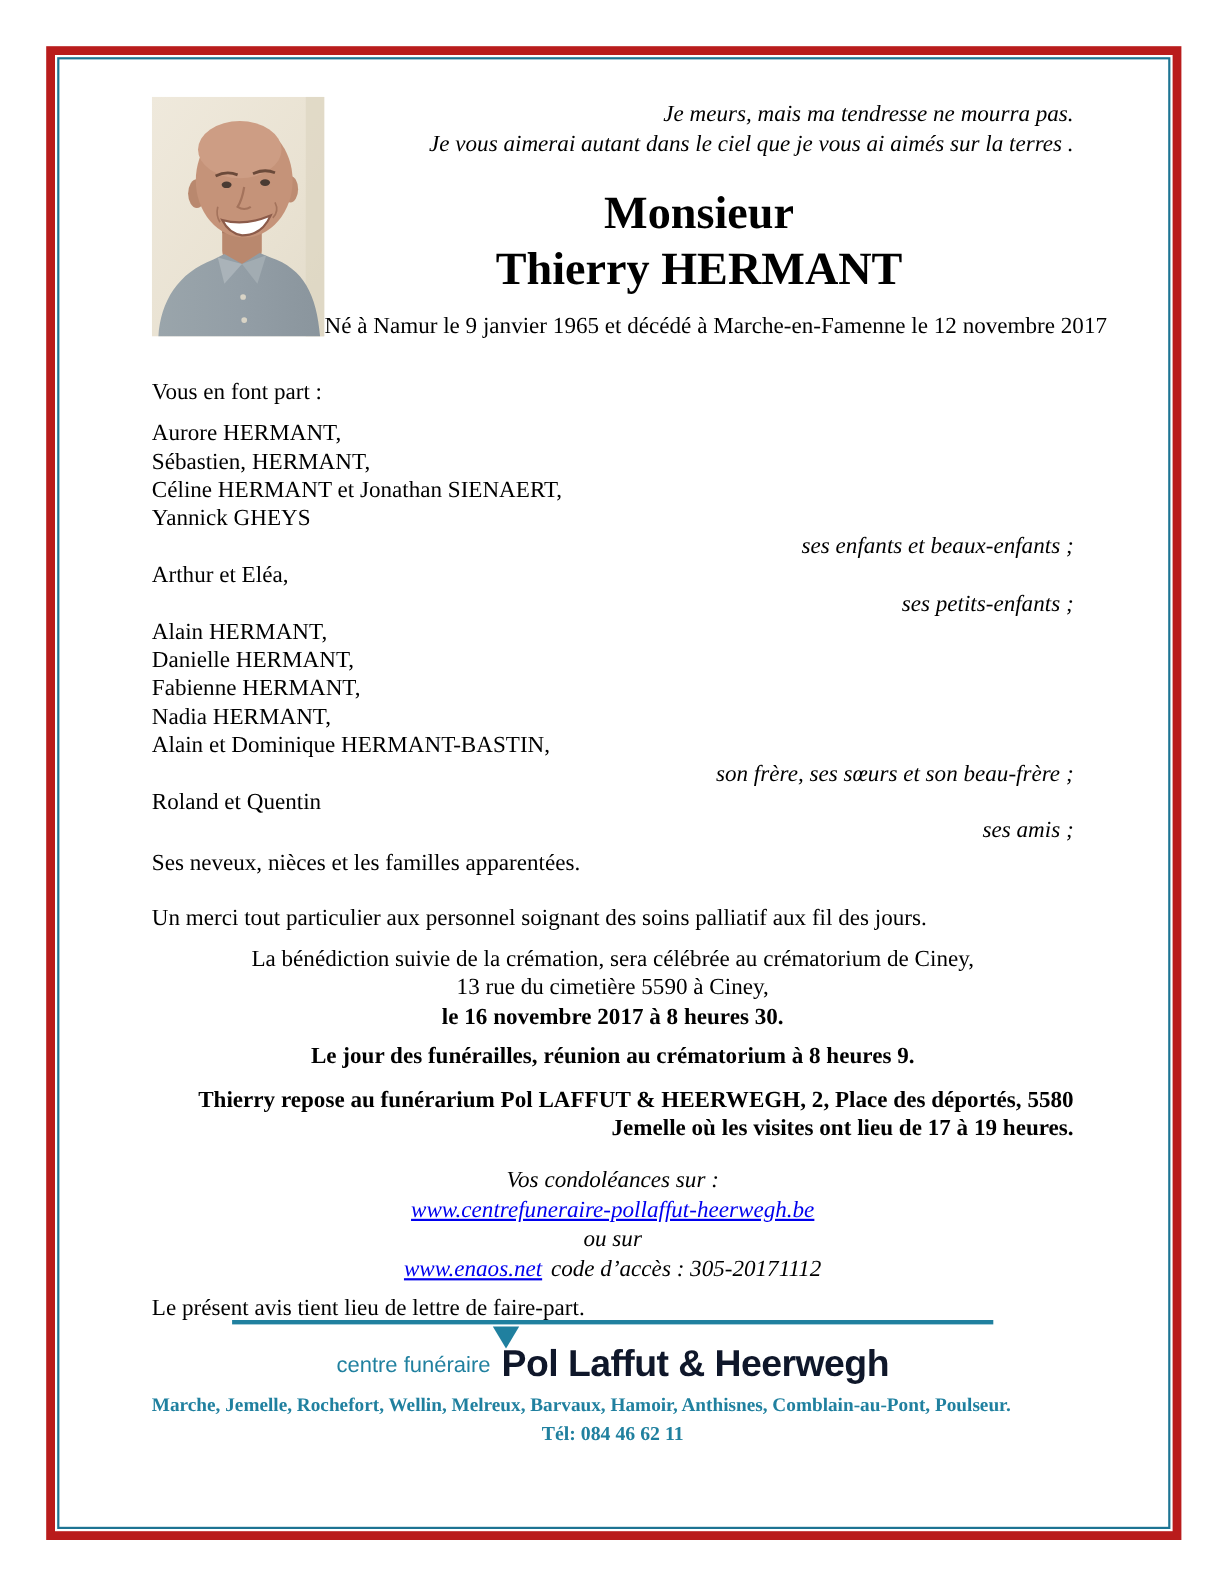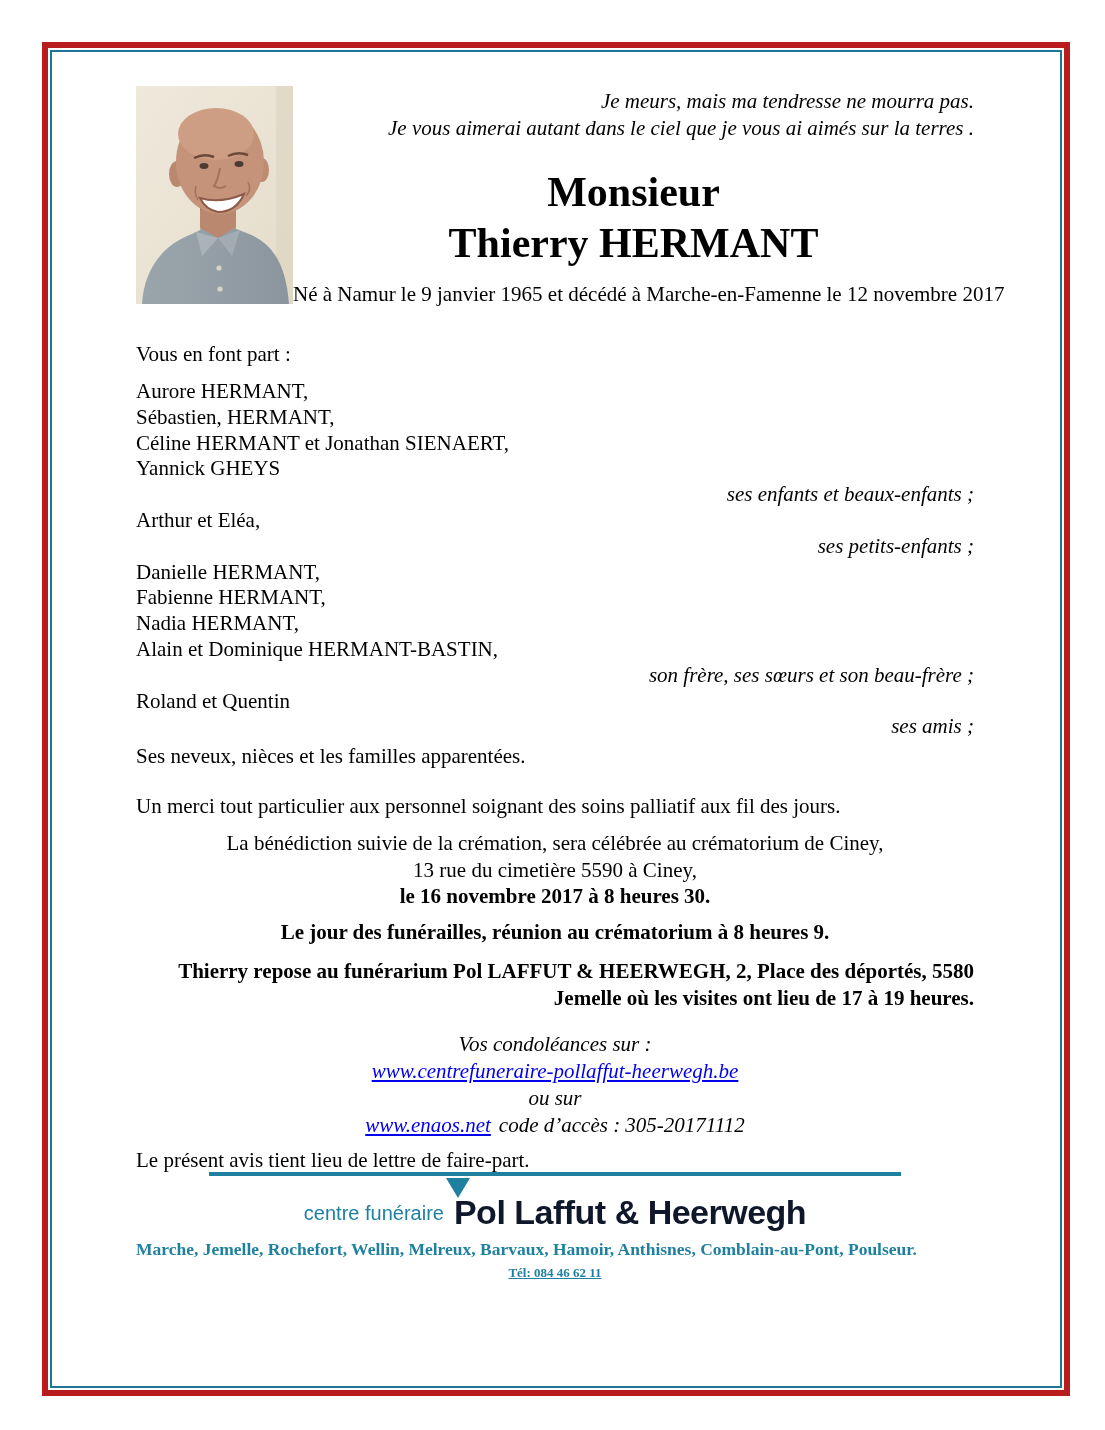--- a/index.html
+++ b/index.html
@@ -3,21 +3,21 @@
 <meta charset="utf-8">
 <style>
   html,body { margin:0; padding:0; background:#ffffff; }
   .page {
     position:relative; width:1105px; height:1430px; background:#fff;
     font-family:"Liberation Serif", serif; color:#000; overflow:hidden;
   }
   
   .frame-outer {
     position:absolute; left:42px; top:42px; width:1016px; height:1342px;
-    border:6px solid #b91c1c;
+    border:8px solid #b91c1c;
   }
   .frame-inner { position:absolute; inset:2px; border:2px solid #1d7493; }
   .content { position:absolute; inset:6px; padding:20px 80px 0 78px; box-sizing:border-box; }
 
   
   .header { display:flex; margin-top:8px; }
   .photo { width:157px; height:218px; flex:none; }
   .photo svg { display:block; width:157px; height:218px; }
   .header-right { flex:1; min-width:0; }
   .quote { text-align:right; font-style:italic; font-size:21px; line-height:27px; margin-top:2px; }
@@ -52,21 +52,21 @@
   }
   .brand-triangle {
     position:absolute; left:-8px; top:-16px; width:0; height:0;
     border-left:12px solid transparent; border-right:12px solid transparent;
     border-top:20px solid #20809f;
   }
   .cities {
     text-align:left; margin-top:9px; font-size:17.5px; font-weight:bold; color:#20809f;
     font-family:Liberation Serif, serif;
   }
-  .phone { text-align:center; margin-top:5px; font-size:13px; font-weight:bold; color:#20809f;text-decoration:underline; }
+  .phone { text-align:center; margin-top:5px; font-size:18px; font-weight:bold; color:#20809f; }
 </style>
 </head>
 <body>
 
 <div class="page">
   <div class="frame-outer">
     <div class="frame-inner">
       <div class="content">
 
         <div class="header">
@@ -133,20 +133,21 @@
           <div class="intro">Vous en font part :</div>
 
           <div class="list">
             <div>Aurore HERMANT,</div>
             <div>Sébastien, HERMANT,</div>
             <div>Céline HERMANT et Jonathan SIENAERT,</div>
             <div>Yannick GHEYS</div>
             <div class="right-label">ses enfants et beaux-enfants ;</div>
             <div>Arthur et Eléa,</div>
             <div class="right-label">ses petits-enfants ;</div>
+            <div>Alain HERMANT,</div>
             <div>Danielle HERMANT,</div>
             <div>Fabienne HERMANT,</div>
             <div>Nadia HERMANT,</div>
             <div>Alain et Dominique HERMANT-BASTIN,</div>
             <div class="right-label">son frère, ses sœurs et son beau-frère ;</div>
             <div>Roland et Quentin</div>
             <div class="right-label">ses amis ;</div>
           </div>
 
           <div class="relatives">Ses neveux, nièces et les familles apparentées.</div>

